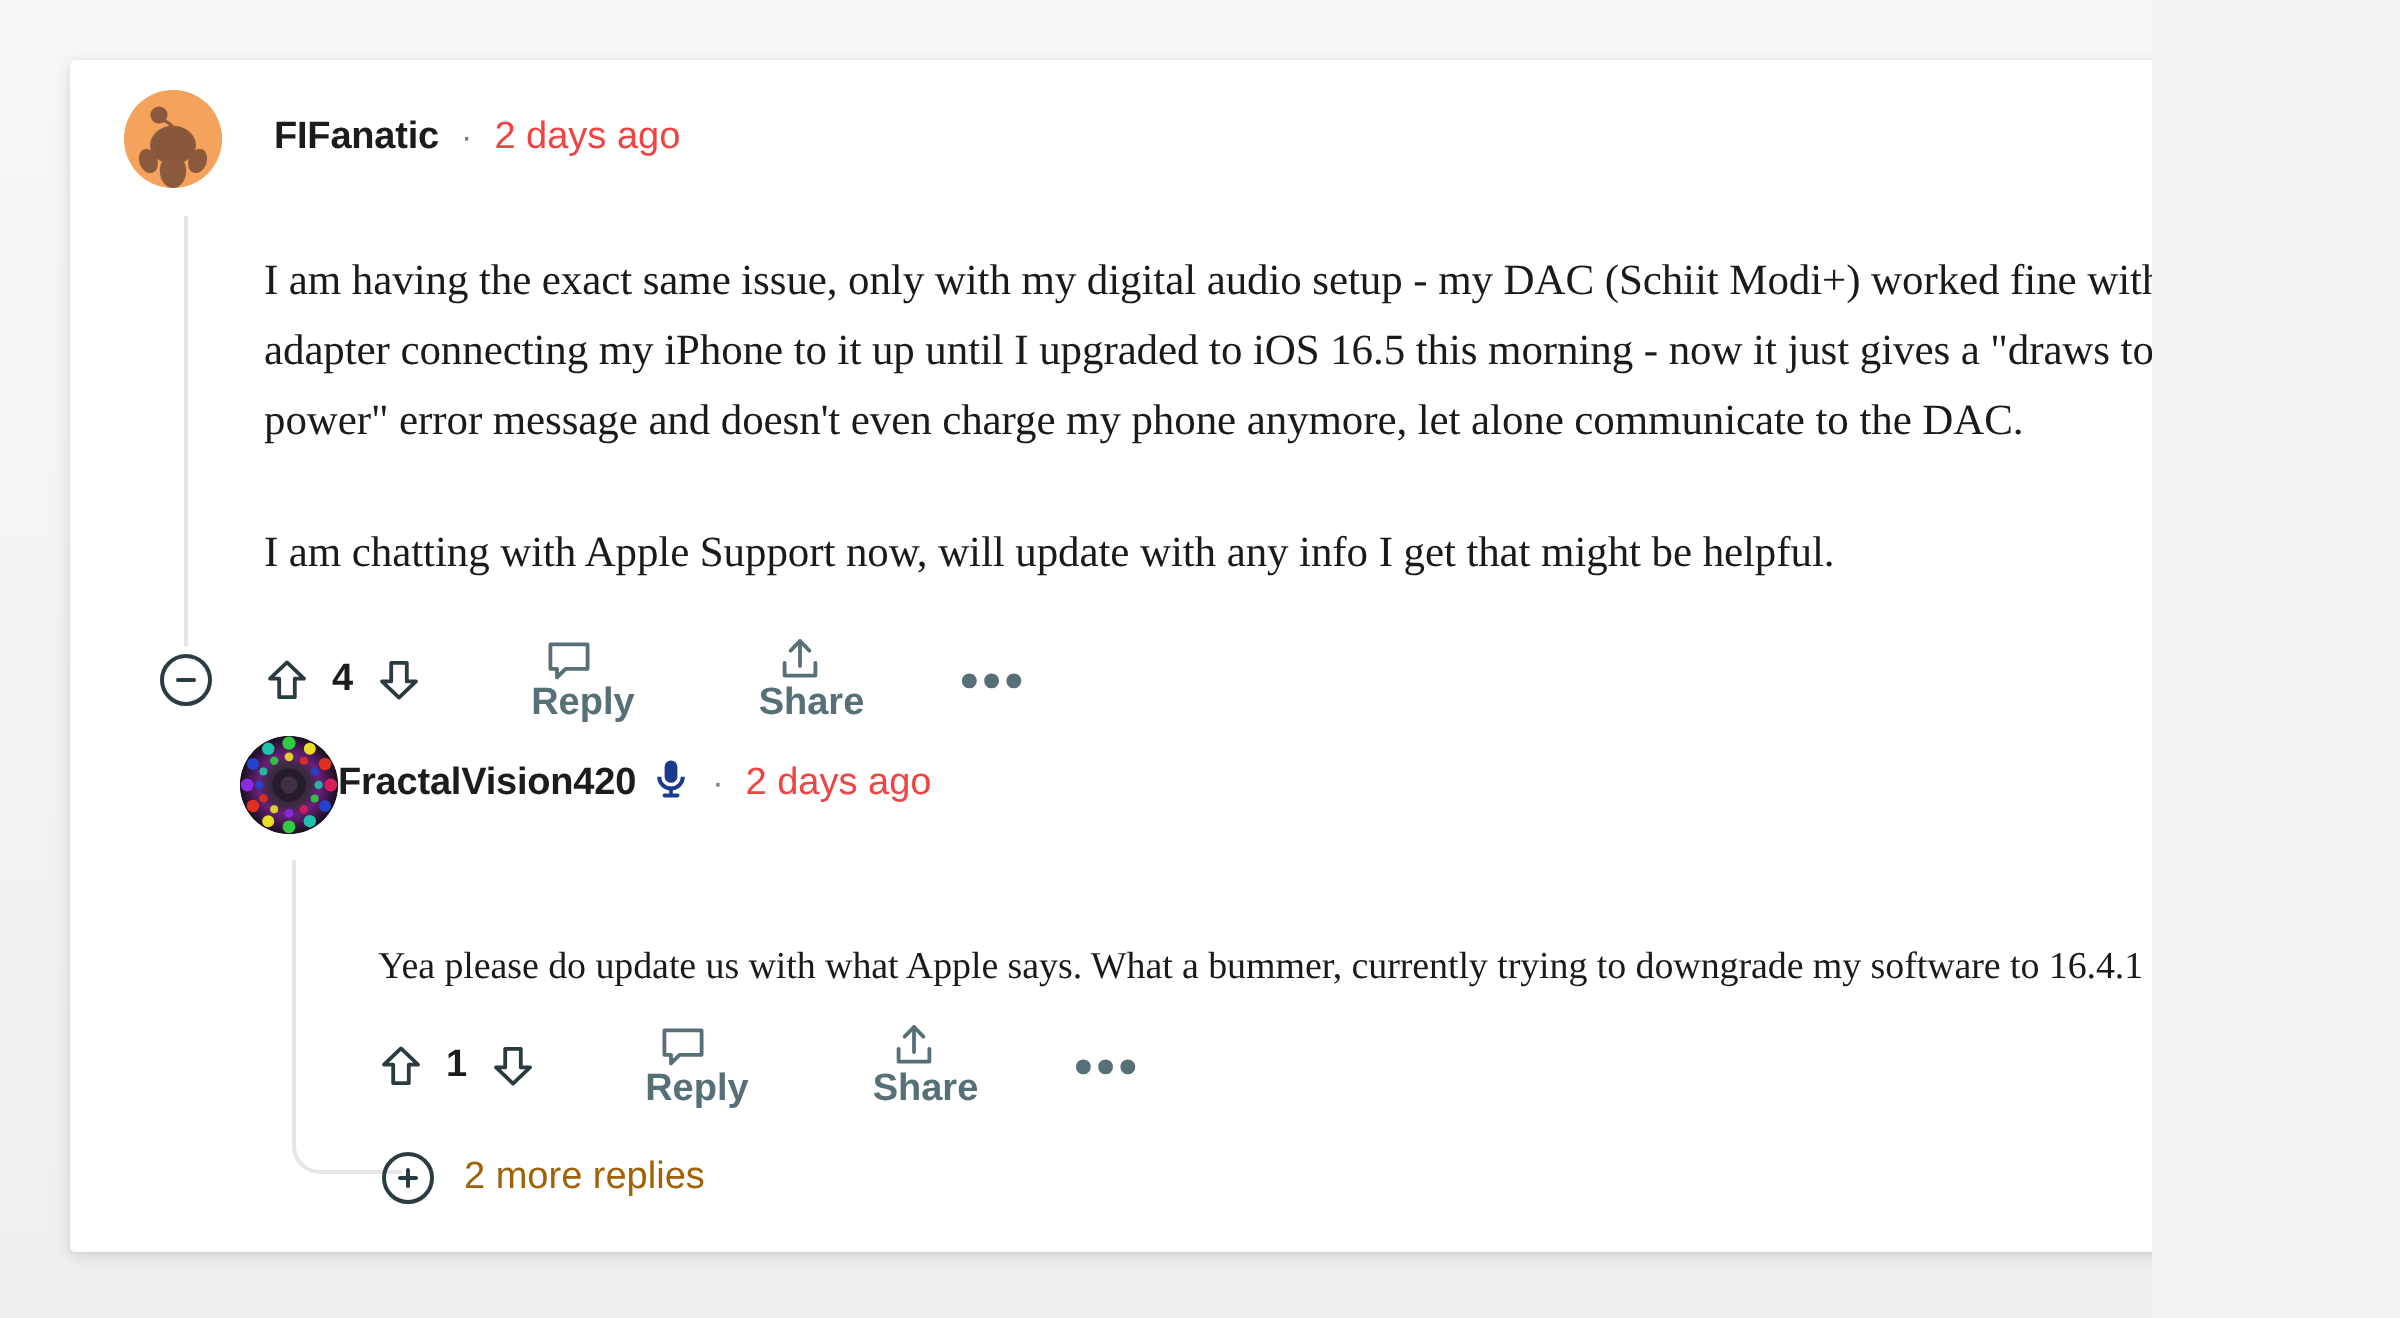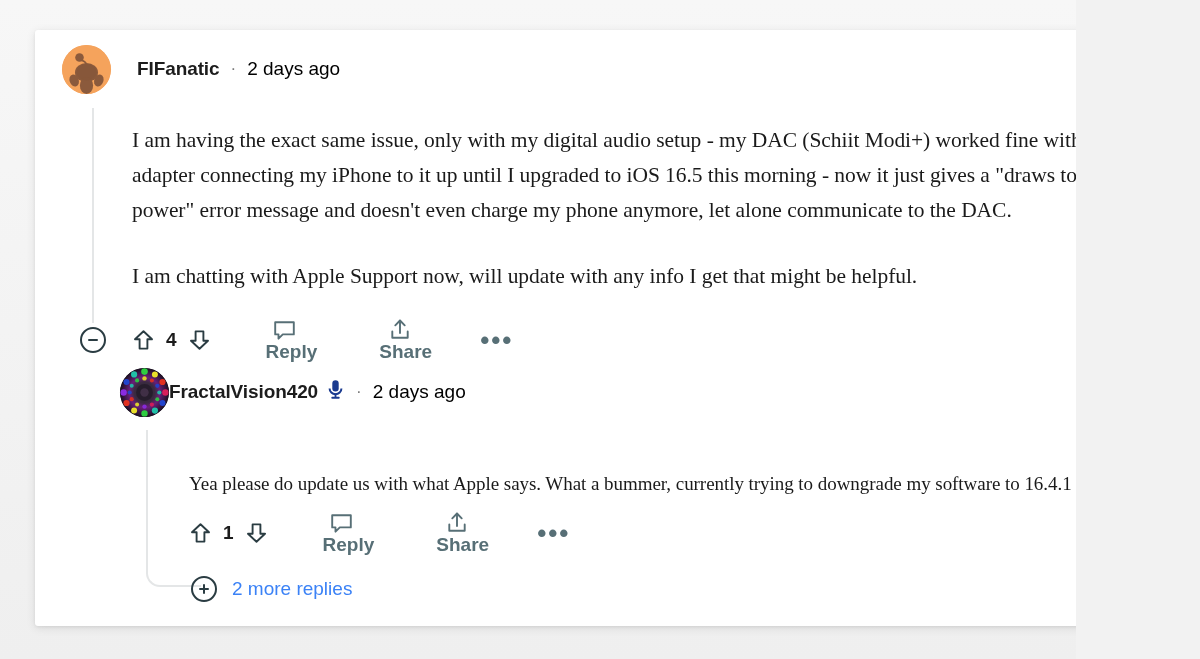--- a/index.html
+++ b/index.html
@@ -38,21 +38,21 @@
     overflow: hidden;
     position: relative;
   }
 
   .uname {
     font-weight: bold;
     color: #1c1c1c;
     letter-spacing: -0.1px;
   }
   .dot-sep { color: #7c7c7c; }
-  .age { color: #000000; }
+  .age { color: #ef4444; }
 
   .body-text {
     color: #1a1a1a;
     letter-spacing: -0.05px;
   }
   .body-text p { margin: 0; font-family: Liberation Serif, serif; }
 
   
   .actions { display: flex; align-items: center; }
   .act {
@@ -88,21 +88,21 @@
   }
   .thread-curve {
     position: absolute;
     border-left: 2px solid #e4e6e7;
     border-bottom: 2px solid #e4e6e7;
     border-bottom-left-radius: 14px;
   }
 
   .more-replies {
     display: flex; align-items: center;
-    color: #3b82f6;
+    color: #a16207;
     cursor: pointer;
   }
 
   .mic { display: inline-block; vertical-align: middle; }
 </style>
 </head>
 <body>
 
 <div id="root">
   <div class="card">

